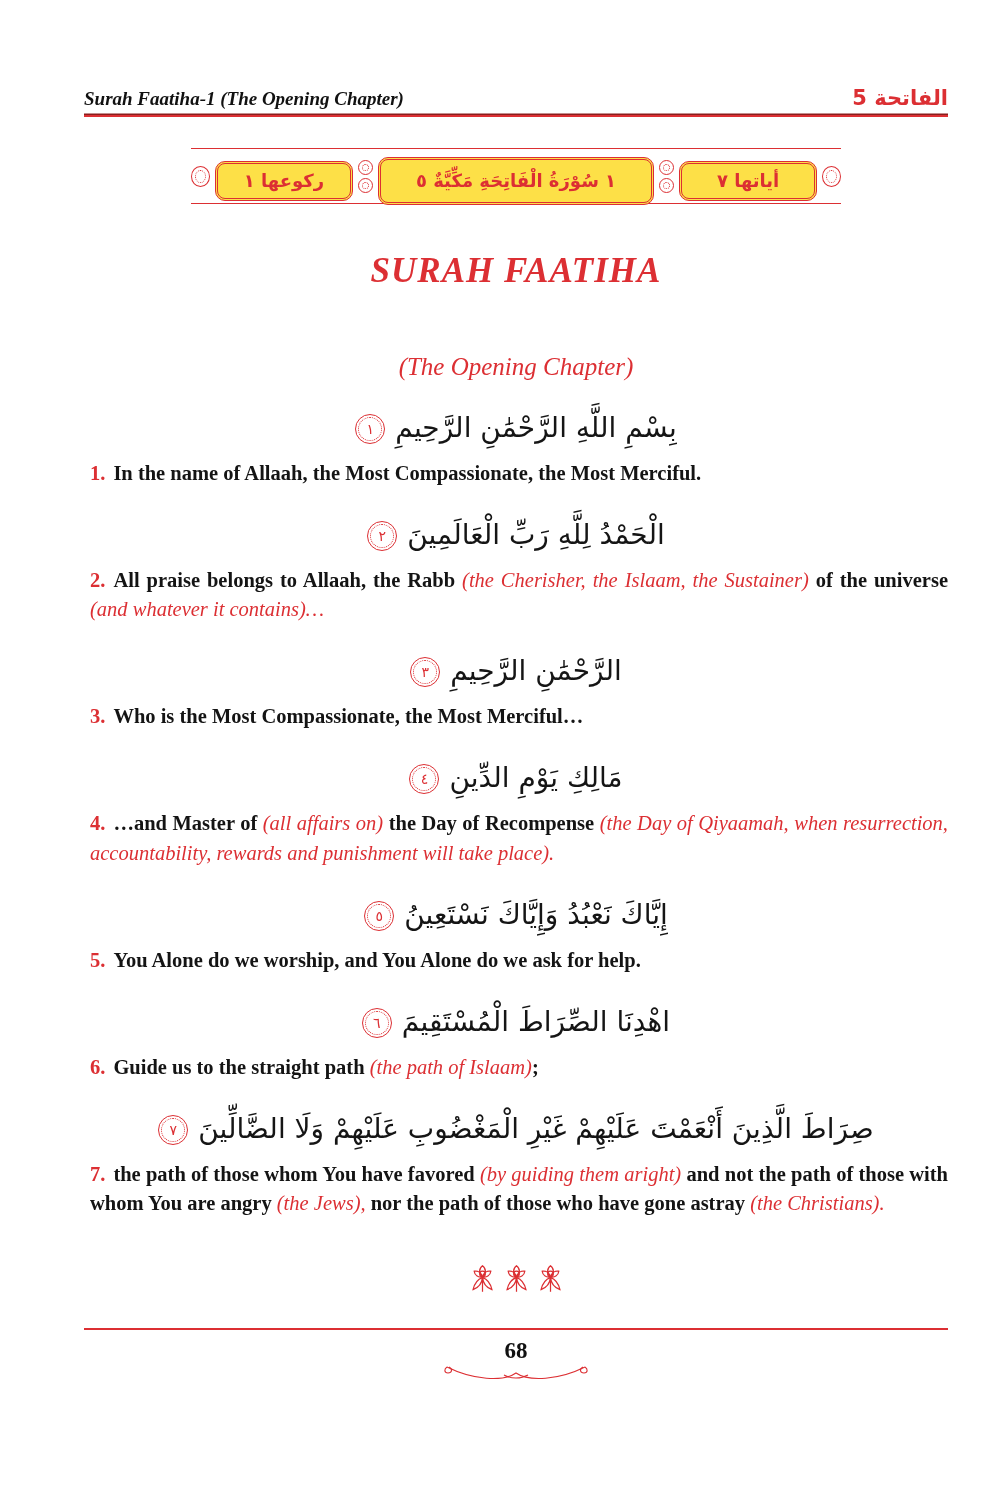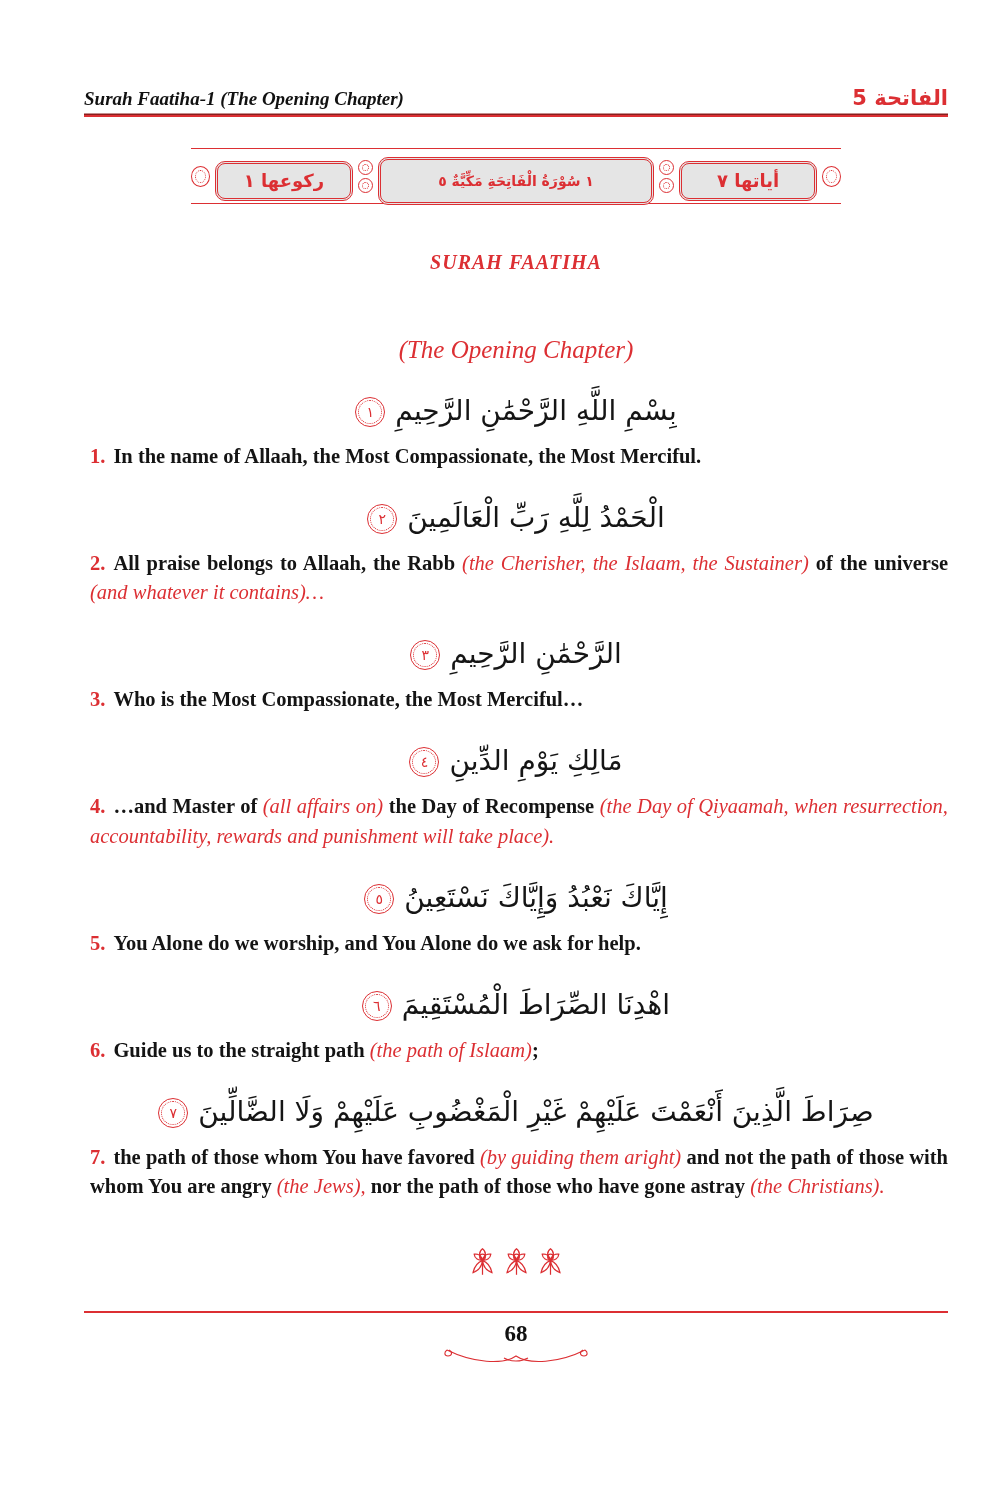--- a/index.html
+++ b/index.html
@@ -21,33 +21,33 @@
 
   
   .banner { margin:30px auto 0 auto; width:650px; height:58px; position:relative;
             display:flex; align-items:center; justify-content:center; gap:5px; }
   .banner::before, .banner::after { content:""; position:absolute; left:0; right:0;
             height:1px; background:var(--red); }
   .banner::before { top:1px; }
   .banner::after  { bottom:1px; }
   .bbox { border:3px double var(--red); border-radius:10px; display:flex;
           align-items:center; justify-content:center; color:var(--red);
-          font-family:"DejaVu Sans", sans-serif; font-weight:bold; background:#e5e5e5; z-index:1;margin-top:9px; }
+          font-family:"DejaVu Sans", sans-serif; font-weight:bold; background:#fde047; z-index:1;margin-top:9px; }
   .bbox-side { width:152px; height:40px; font-size:18px; }
-  .bbox-mid  { width:306px; height:48px; font-size:14px; }
+  .bbox-mid  { width:306px; height:48px; font-size:18px; }
   .rcluster { display:flex; flex-direction:column; gap:3px; z-index:1; }
   .rosette { position:relative; width:15px; height:15px; border:1px solid var(--red);
              border-radius:50%; background:#fff; }
   .rosette::before { content:""; position:absolute; inset:3px;
              border:1px dotted var(--red); border-radius:50%; }
   .rosette-end { width:21px; height:21px; }
 
   
   .title { margin-top:46px; text-align:center; color:var(--red);
-           font-size:20px; font-weight:bold; font-style:italic; letter-spacing:1px; }
+           font-size:35px; font-weight:bold; font-style:italic; letter-spacing:1px; }
   .subtitle { margin-top:62px; text-align:center; color:var(--red);
            font-size:25px; font-style:italic; }
 
   
   .ayah { margin-top:30px; text-align:center; font-family:"DejaVu Sans", sans-serif;
           font-size:28px; color:#151515; }
   .ayah-marker { display:inline-flex; width:30px; height:30px; border:1.5px solid var(--red);
           border-radius:50%; align-items:center; justify-content:center;
           margin-inline-start:10px; vertical-align:middle; position:relative; }
   .ayah-marker::after { content:""; position:absolute; inset:2px;

